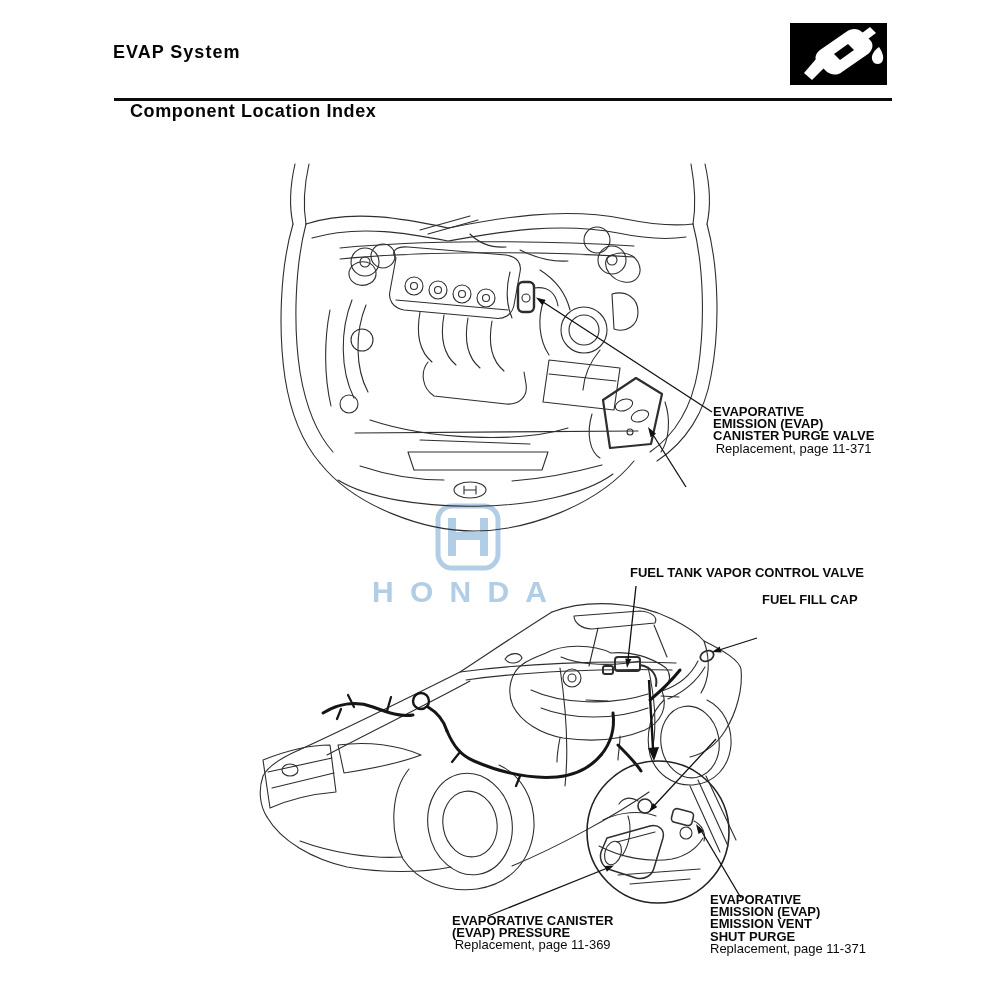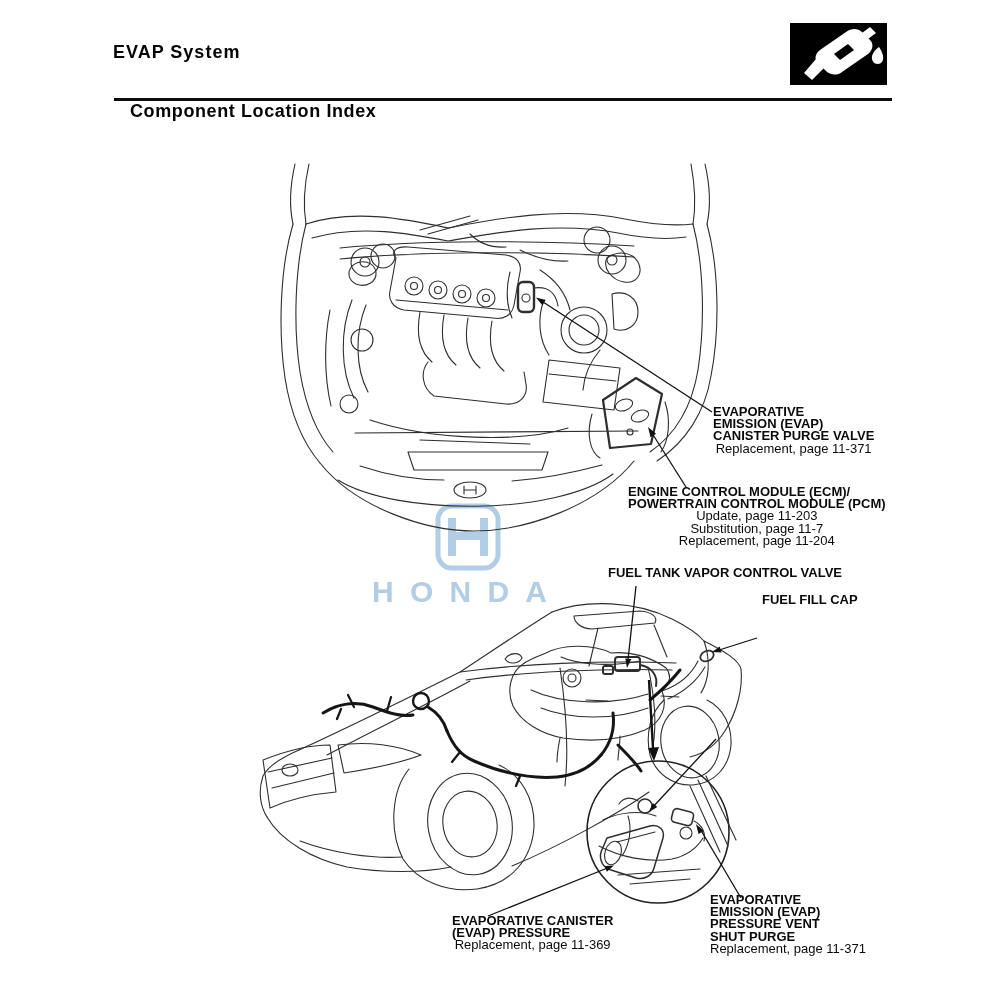--- a/index.html
+++ b/index.html
@@ -244,44 +244,37 @@
     </g>
   </svg>
 
   <div class="callout" style="left:713px;top:406px">
     <div class="nm">EVAPORATIVE</div>
     <div class="nm">EMISSION (EVAP)</div>
     <div class="nm">CANISTER PURGE VALVE</div>
     <div class="rf">Replacement, page 11-371</div>
   </div>
 
-  <div class="callout" style="left:628px;top:486px">
-    <div class="nm">ENGINE CONTROL MODULE (ECM)/</div>
-    <div class="nm">POWERTRAIN CONTROL MODULE (PCM)</div>
-    <div class="rf">Update, page 11-203</div>
-    <div class="rf">Substitution, page 11-7</div>
-    <div class="rf">Replacement, page 11-204</div>
-  </div>
-
-  <div class="callout" style="left:608px;top:567px">
+
+  <div class="callout" style="left:630px;top:567px">
     <div class="nm">FUEL TANK VAPOR CONTROL VALVE</div>
   </div>
 
   <div class="callout" style="left:762px;top:594px">
     <div class="nm">FUEL FILL CAP</div>
   </div>
 
 
   <div class="callout" style="left:452px;top:915px">
     <div class="nm">EVAPORATIVE CANISTER</div>
     <div class="nm">(EVAP) PRESSURE</div>
     <div class="rf">Replacement, page 11-369</div>
   </div>
 
   <div class="callout" style="left:710px;top:894px">
     <div class="nm">EVAPORATIVE</div>
     <div class="nm">EMISSION (EVAP)</div>
-    <div class="nm">PRESSURE VENT</div>
+    <div class="nm">EMISSION VENT</div>
     <div class="nm">SHUT PURGE</div>
     <div class="rf">Replacement, page 11-371</div>
   </div>
 
 </div>
 
 </body></html>

